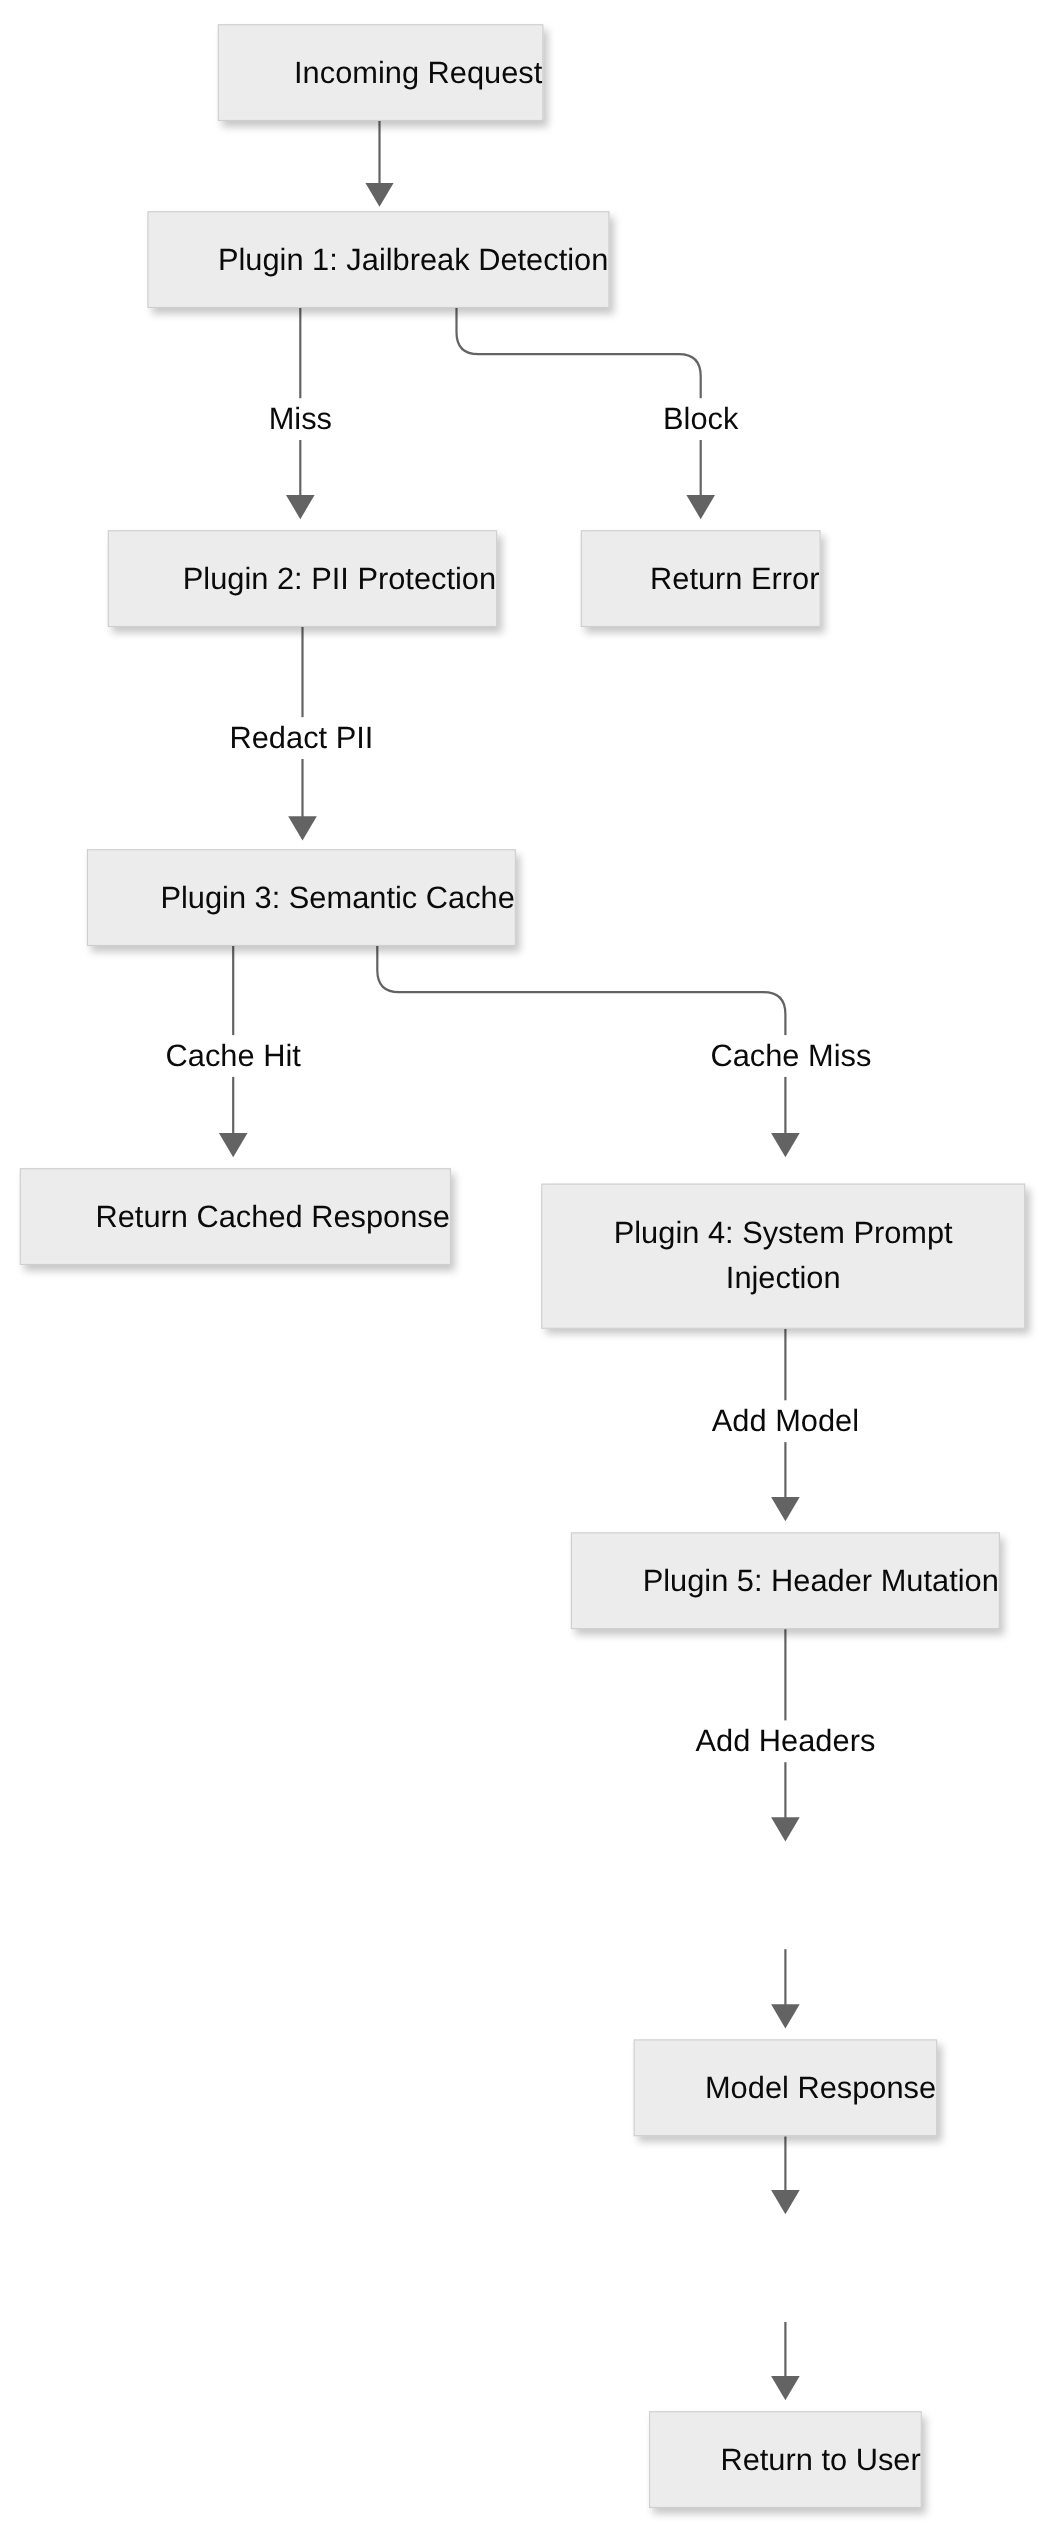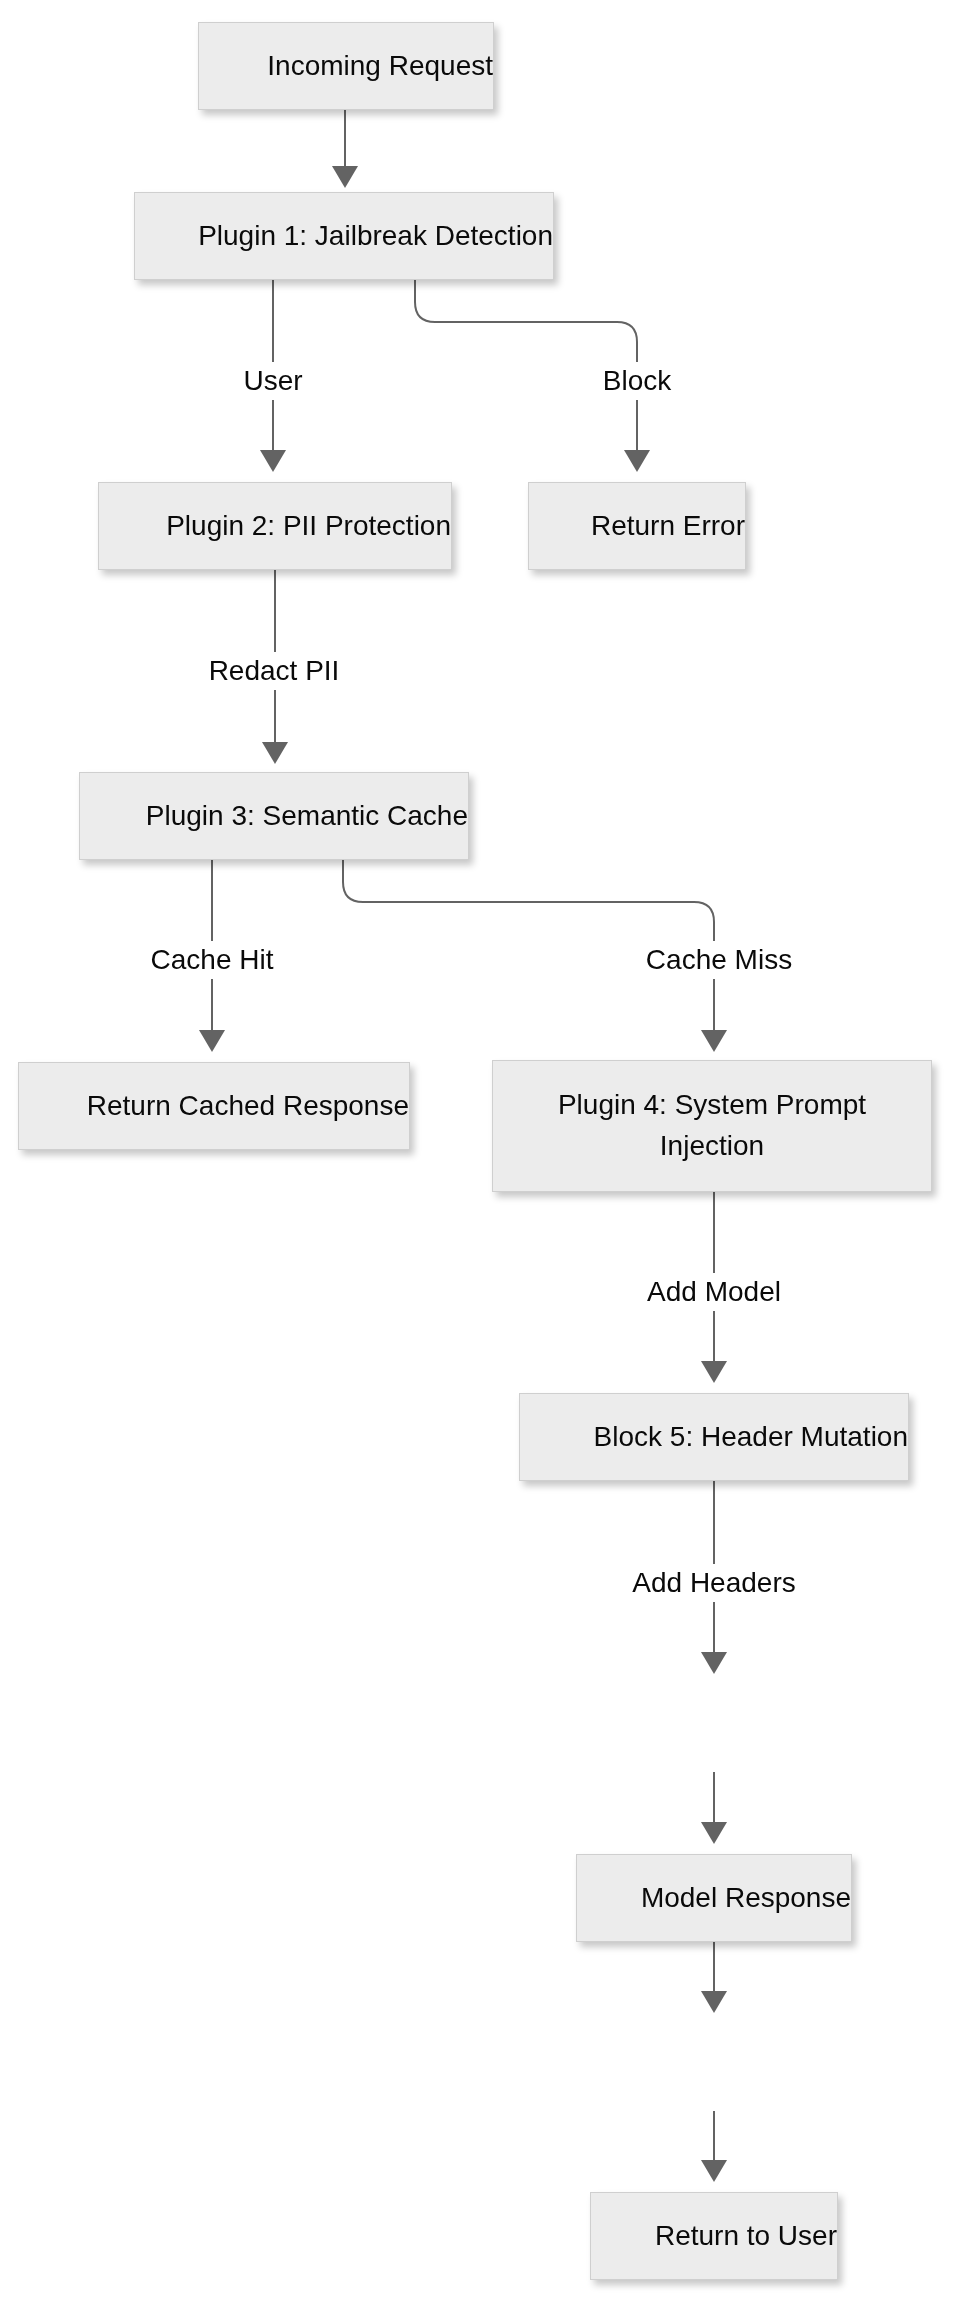--- a/index.html
+++ b/index.html
@@ -29,21 +29,21 @@
     position:absolute;
     display:flex;align-items:center;justify-content:flex-end;
     background:var(--node-fill);
     border:1px solid var(--node-border);
     box-shadow:4px 5px 7px rgba(0,0,0,0.22);
     color:var(--text);
     font-size:28px;
     text-align:center;
     white-space:nowrap;
   }
-  .node.two-line{white-space:normal;line-height:1.45;padding:0 38px;}
+  .node.two-line{white-space:normal;line-height:1.45;padding:0 38px;margin-top:16px;}
   .edge-label{
     position:absolute;
     transform:translate(-50%,-50%);
     background:var(--label-bg);
     color:var(--text);
     font-size:28px;
     padding:3px 10px;
     white-space:nowrap;
   }
 </style>
@@ -93,34 +93,34 @@
 
   <div class="node" style="left:18px;top:1062px;width:392px;height:88px">
     <span>Return Cached Response</span>
   </div>
 
   <div class="node two-line" style="left:492px;top:1060px;width:440px;height:132px">
     <span>Plugin 4: System Prompt Injection</span>
   </div>
 
   <div class="node" style="left:519px;top:1393px;width:390px;height:88px">
-    <span>Block 5: Header Mutation</span>
+    <span>Plugin 5: Header Mutation</span>
   </div>
 
 
   <div class="node" style="left:576px;top:1854px;width:276px;height:88px">
     <span>Model Response</span>
   </div>
 
 
   <div class="node" style="left:590px;top:2192px;width:248px;height:88px">
     <span>Return to User</span>
   </div>
 
-  <div class="edge-label" style="left:273px;top:381px">User</div>
+  <div class="edge-label" style="left:273px;top:381px">Miss</div>
 
   <div class="edge-label" style="left:637px;top:381px">Block</div>
 
   <div class="edge-label" style="left:274px;top:671px">Redact PII</div>
 
   <div class="edge-label" style="left:212px;top:960px">Cache Hit</div>
 
   <div class="edge-label" style="left:719px;top:960px">Cache Miss</div>
 
   <div class="edge-label" style="left:714px;top:1292px">Add Model</div>

